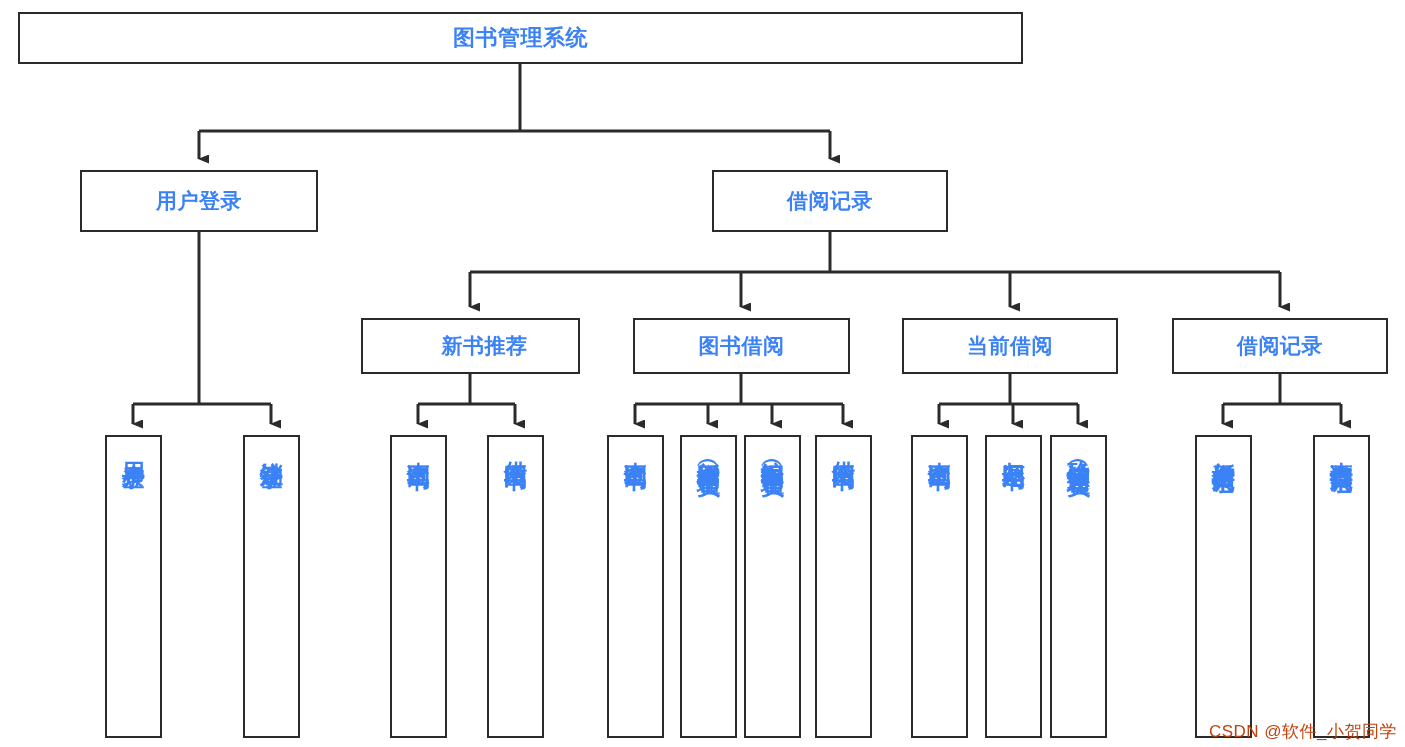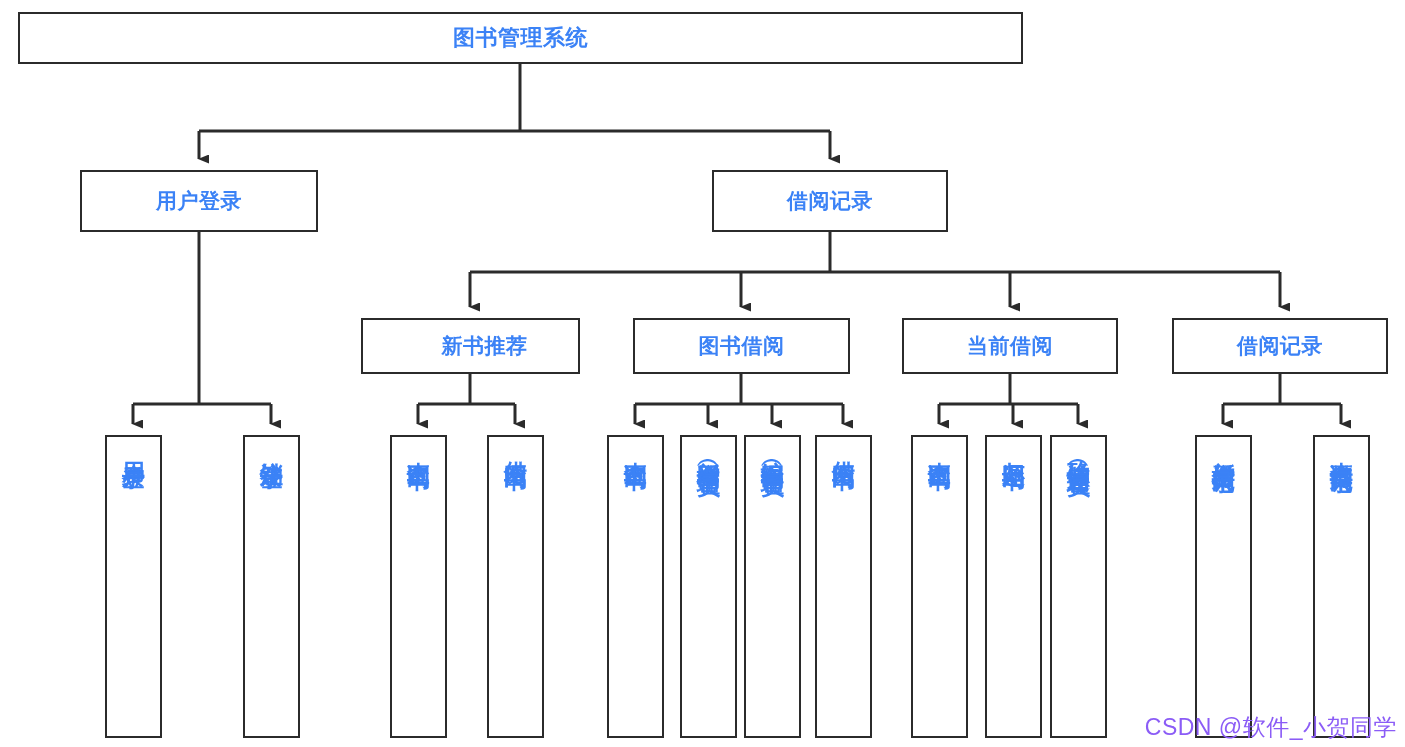--- a/index.html
+++ b/index.html
@@ -64,22 +64,22 @@
     text-orientation: upright;
     font-size: 23px;
     line-height: 1.0;
     letter-spacing: 2px;
     white-space: nowrap;
   }
   #watermark {
     position: absolute;
     right: 8px;
     bottom: 4px;
-    font-size: 23px;
-    color: #8b5cf6;
+    font-size: 17px;
+    color: #c2410c;
     letter-spacing: 0.5px;
     user-select: none;
   }
 </style>
 </head>
 <body>
 
 <div id="diagram-canvas">
 
   <svg id="connector-layer" viewBox="0 0 1405 747" width="1405" height="747" xmlns="http://www.w3.org/2000/svg">

